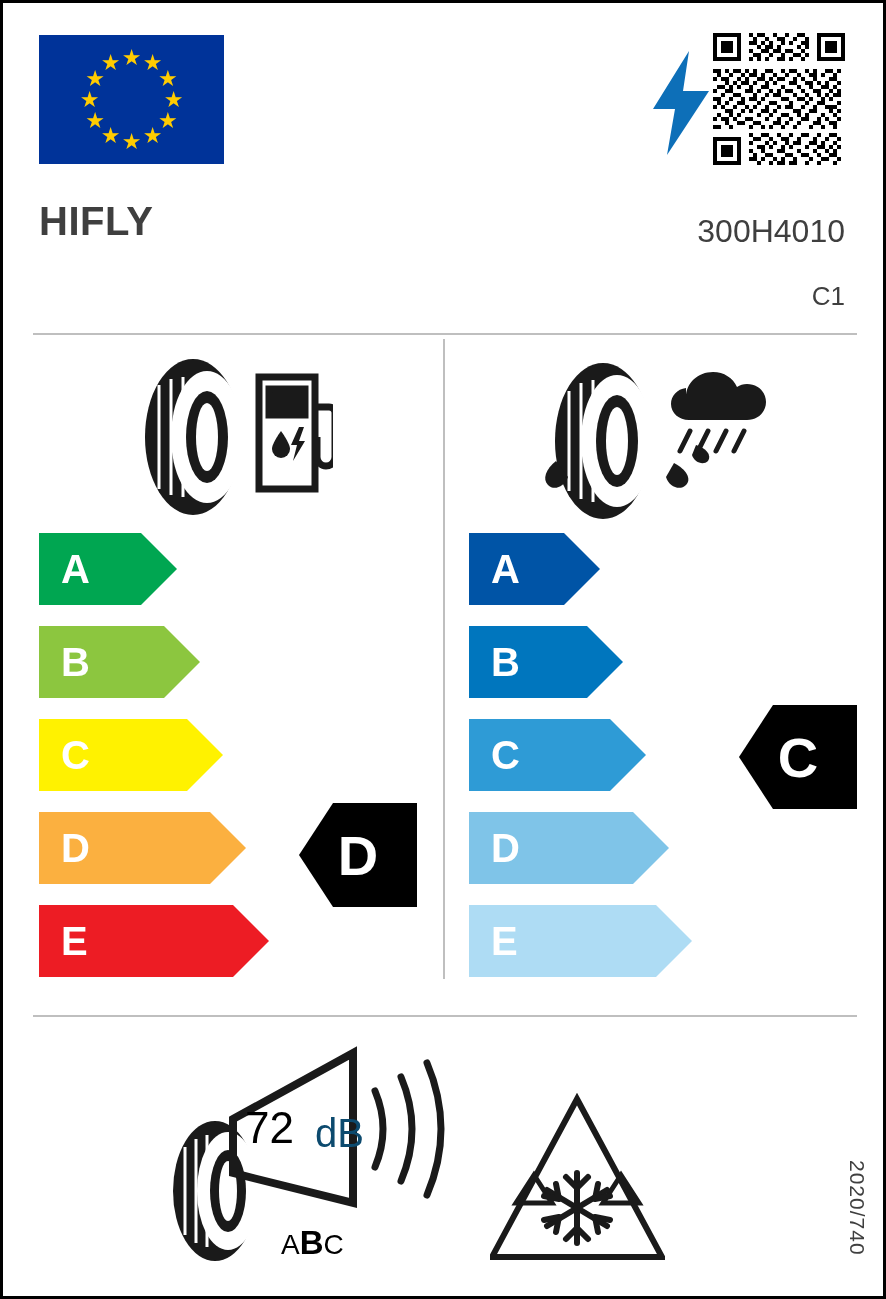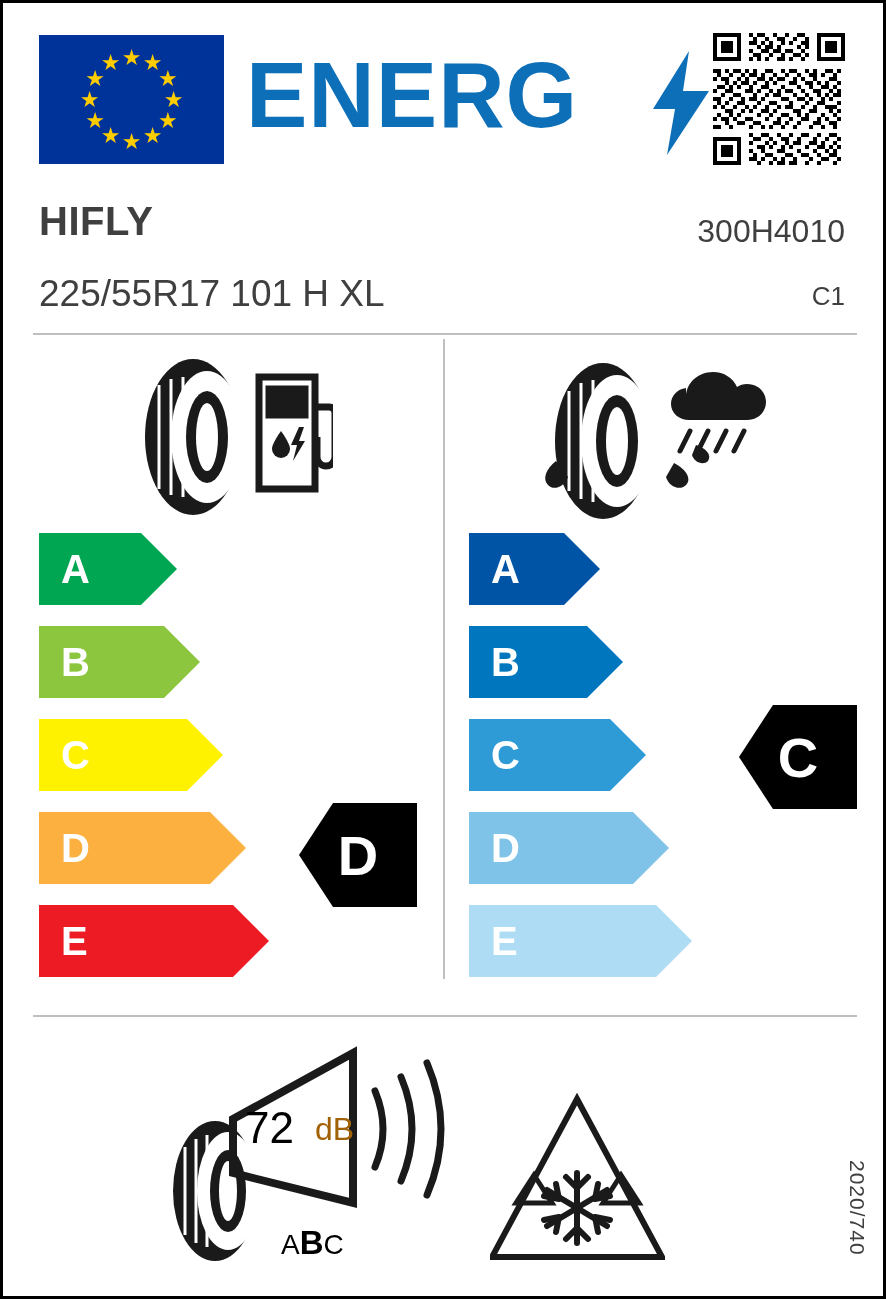--- a/index.html
+++ b/index.html
@@ -157,22 +157,22 @@
     left: 92px;
     top: 60px;
     font-size: 44px;
     font-weight: normal;
     color: #000;
   }
   .noise-unit {
     position: absolute;
     left: 162px;
     top: 68px;
-    font-size: 32px;
-    color: #a16207;
+    font-size: 40px;
+    color: #0c4a6e;
     text-align: right;
   }
   .noise-classes {
     position: absolute;
     left: 128px;
     top: 181px;
     font-size: 28px;
     color: #000;
     text-align: right;
   }
@@ -209,21 +209,20 @@
       <span class="star" style="left: 128.873px; top: 85.5px;">★</span>
       <span class="star" style="left: 113.5px; top: 100.873px;">★</span>
       <span class="star" style="left: 92.5px; top: 106.5px;">★</span>
       <span class="star" style="left: 71.5px; top: 100.873px;">★</span>
       <span class="star" style="left: 56.1269px; top: 85.5px;">★</span>
       <span class="star" style="left: 50.5px; top: 64.5px;">★</span>
       <span class="star" style="left: 56.1269px; top: 43.5px;">★</span>
       <span class="star" style="left: 71.5px; top: 28.1269px;">★</span>
     </div>
 
-  <div class="energy-word">ENERG</div>
   <svg class="energy-bolt" viewBox="0 0 56 104">
     <polygon points="36,0 0,58 22,58 14,104 56,40 30,40" fill="#0d6fb8"></polygon>
   </svg>
 
   <svg class="qr" viewBox="0 0 33 33" shape-rendering="crispEdges">
     <rect width="33" height="33" fill="#fff"></rect>
     <g fill="#000">
       <rect x="0" y="0" width="7" height="7"></rect>
         <rect x="1" y="1" width="5" height="5" fill="#fff"></rect>
         <rect x="2" y="2" width="3" height="3"></rect>
@@ -481,21 +480,20 @@
         <rect x="16" y="32" width="2" height="1"></rect>
         <rect x="19" y="32" width="2" height="1"></rect>
         <rect x="23" y="32" width="1" height="1"></rect>
         <rect x="26" y="32" width="1" height="1"></rect>
         <rect x="30" y="32" width="1" height="1"></rect>
     </g>
   </svg>
 
   <div class="brand">HIFLY</div>
   <div class="code">300H4010</div>
-  <div class="tyre-size">225/55R17 101 H XL</div>
   <div class="class-code">C1</div>
 
   <div class="rule rule-top"></div>
   <div class="rule rule-vertical"></div>
   <div class="rule rule-bottom"></div>
 
   <svg style="position:absolute;left:120px;top:352px;width:210px;height:165px" viewBox="0 0 210 165">
     <g fill="#1a1a1a">
       <ellipse cx="70" cy="82" rx="48" ry="78"></ellipse>
     </g>

